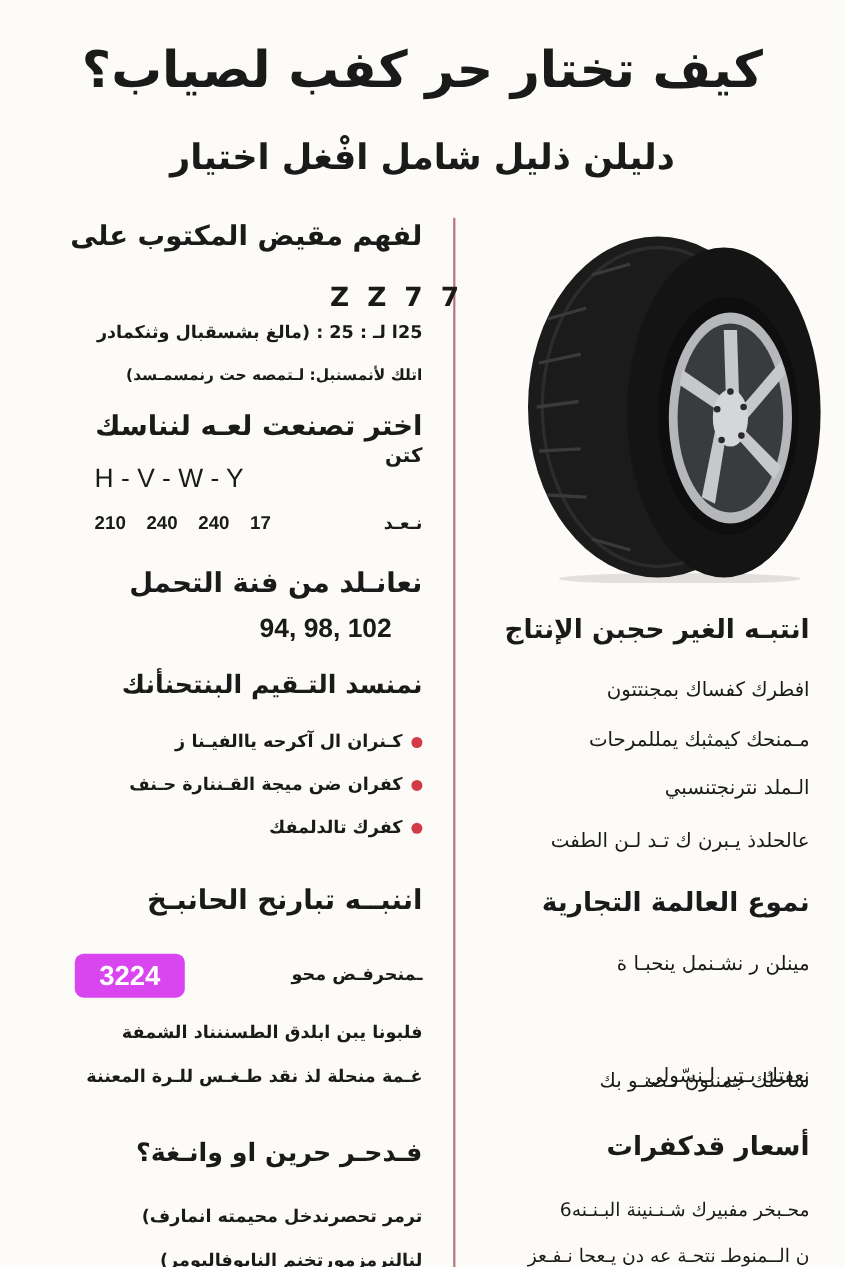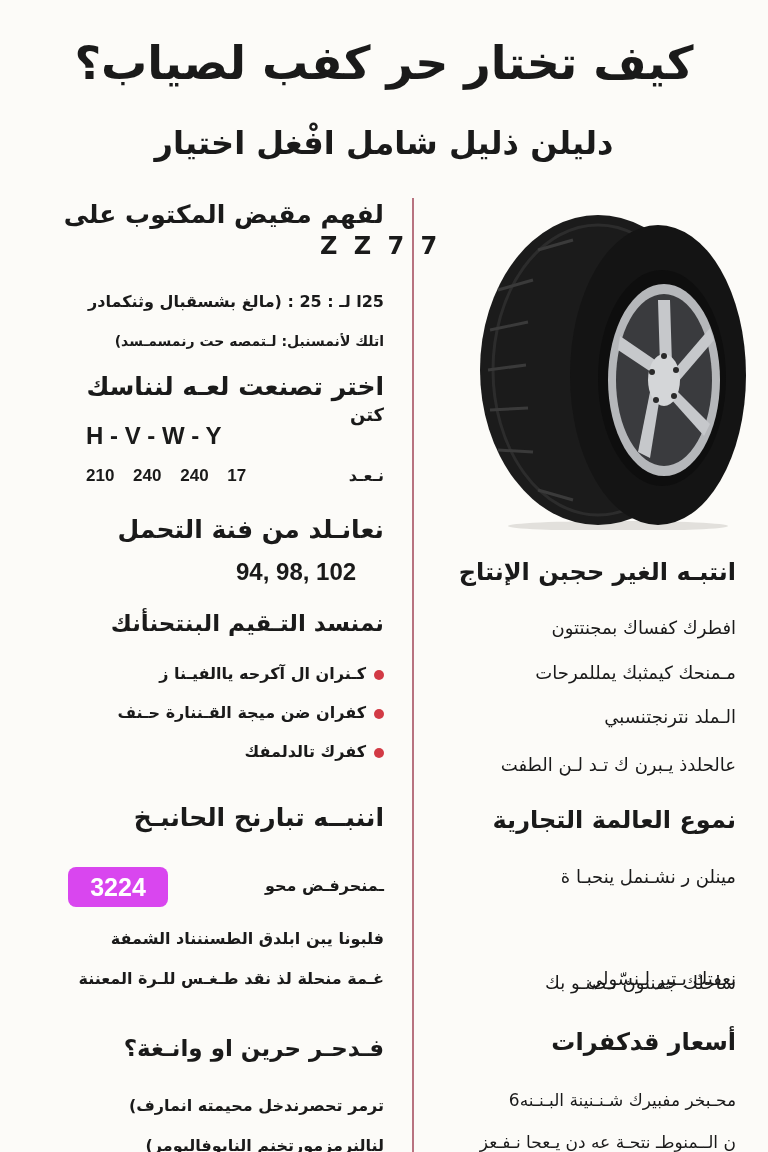--- a/index.html
+++ b/index.html
@@ -45,27 +45,27 @@
   </style>
 </head>
 <body>
 
 <div class="title">كيف تختار حر كفب لصياب؟</div>
 <div class="subtitle">دليلن ذليل شامل افْغل اختيار</div>
 
 <div class="divider"></div>
 
 <div class="abs h-left" style="right:384px; top:200px;">لفهم مقيض المكتوب على</div>
-<div class="abs ltr" style="left:300px; top:232px; font-size:24px; font-weight:bold; letter-spacing:4px;margin-left:20px;">Z Z 7 7</div>
+<div class="abs ltr" style="left:300px; top:256px; font-size:24px; font-weight:bold; letter-spacing:4px;">Z Z 7 7</div>
 <div class="abs t-left" style="right:384px; top:292px;">25ا لـ : 25 : (مالغ بشسقبال وثنكمادر</div>
 <div class="abs t-small" style="right:384px; top:333px;">اتلك لأنمسنبل: لـتمصه حت رنمسمـسد)</div>
 
 <div class="abs h-left" style="right:384px; top:372px;">اختر تصنعت لعـه لنناسك</div>
 <div class="abs t-left" style="right:384px; top:404px; font-size:18px;">كتن</div>
-<div class="abs ltr" style="left:86px; top:422px; font-size:24px; font-weight:bold; font-family:'Liberation Sans', sans-serif;">H - V - W - Y</div>
+<div class="abs ltr" style="left:86px; top:422px; font-size:24px; font-weight:normal; font-family:'Liberation Sans', sans-serif;">H - V - W - Y</div>
 <div class="abs t-left" style="right:384px; top:466px;">نـعـد</div>
 <div class="abs ltr" style="left:86px; top:466px; font-size:17px; font-weight:bold; font-family:'Liberation Sans', sans-serif; word-spacing:14px;">
   <span>210</span>
   <span>240</span>
   <span>240</span>
   <span>17</span>
 </div>
 
 <div class="abs h-left" style="right:384px; top:515px;">نعانـلد من فنة التحمل</div>
 <div class="abs ltr" style="left:236px; top:558px; font-size:24px; font-weight:bold; font-family:'Liberation Sans', sans-serif;">94, 98, 102</div>

